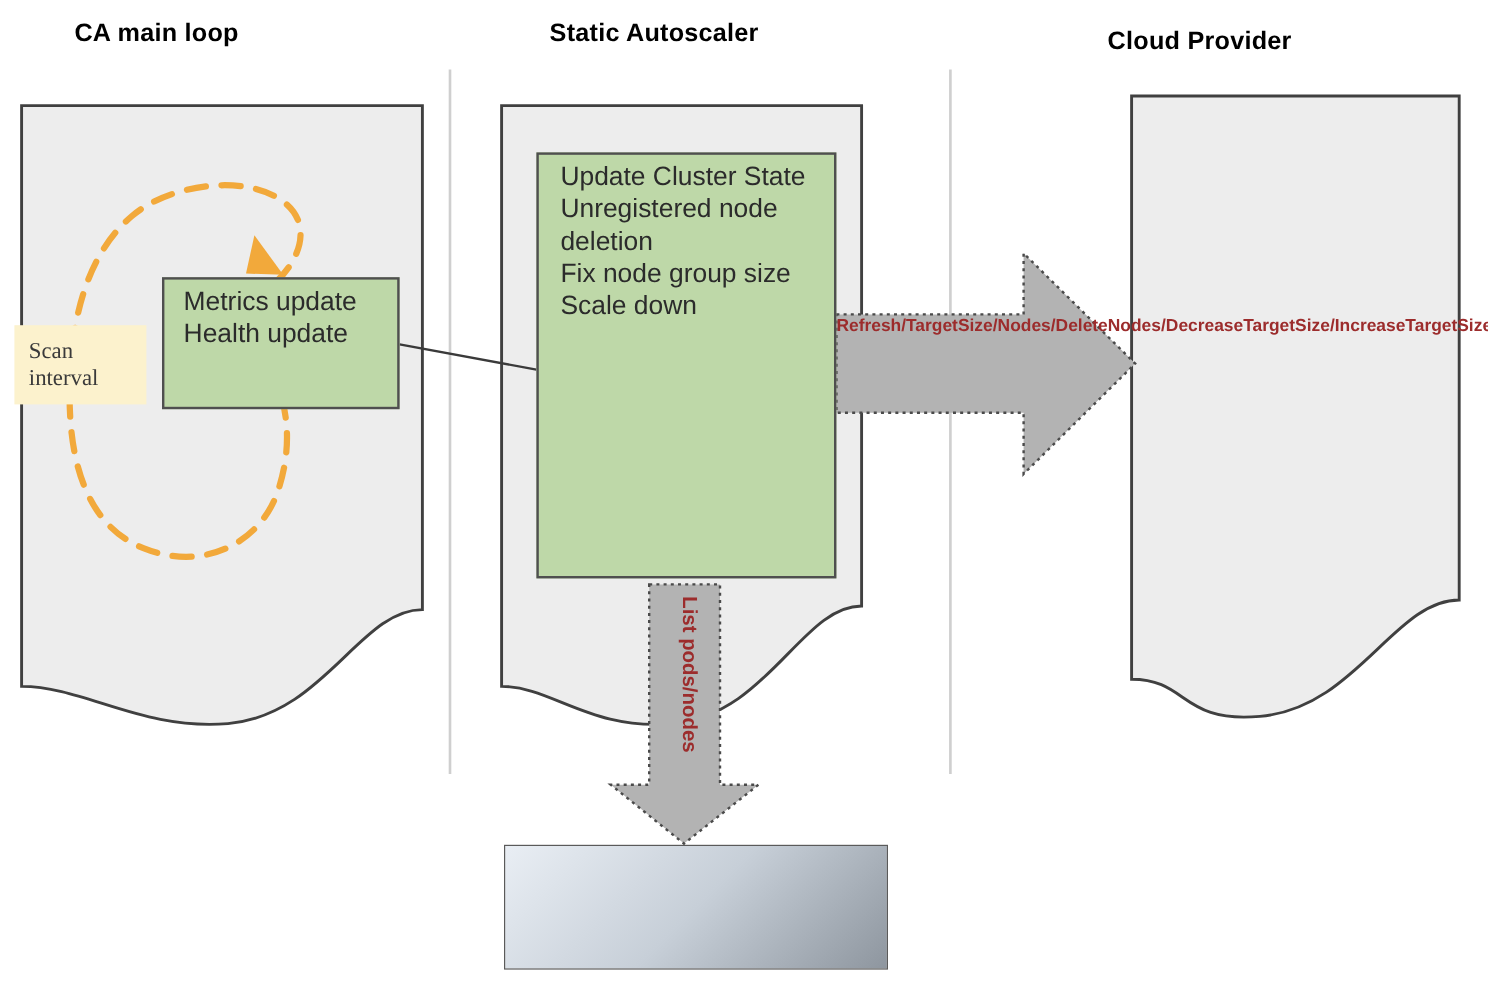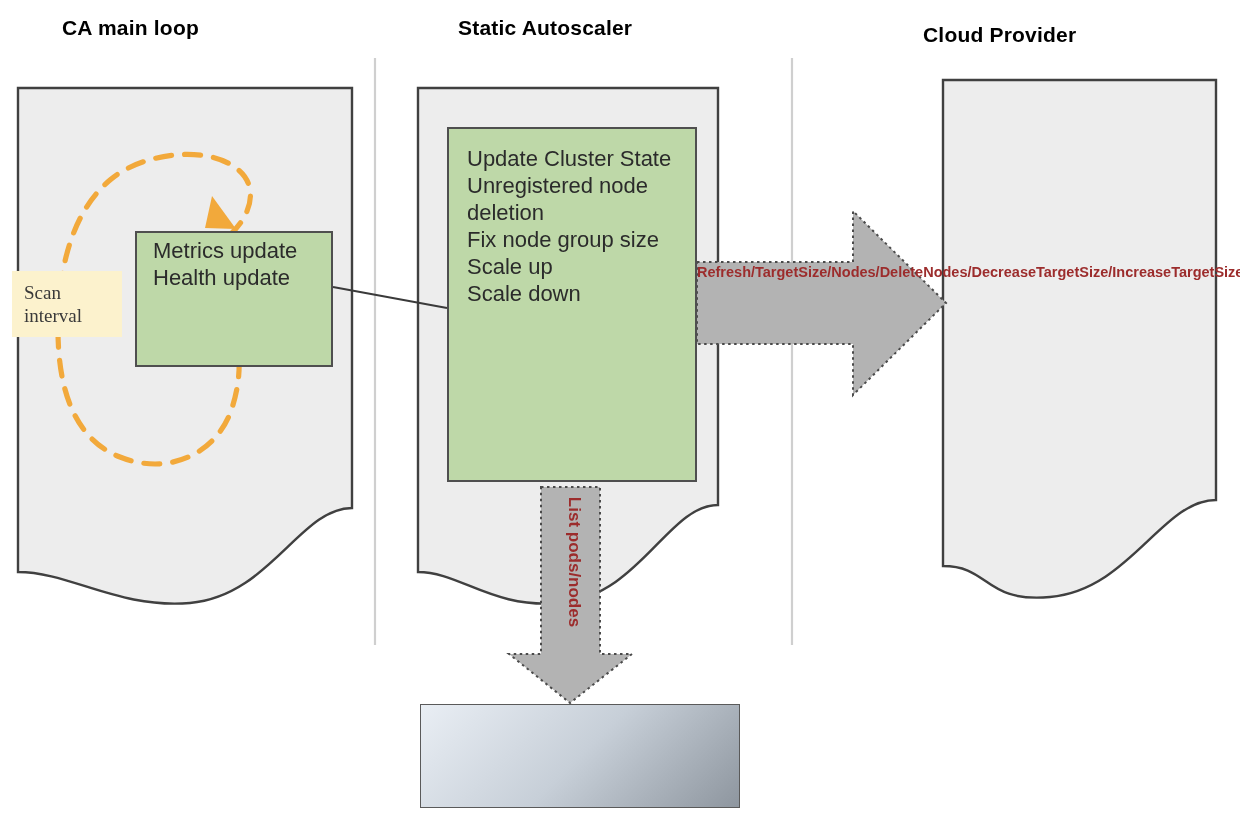--- a/index.html
+++ b/index.html
@@ -44,29 +44,29 @@
     box-sizing: border-box;
     color: #2B2B2B;
     font-size: 22px;
     line-height: 27px;
     padding: 8px 12px 6px 16px;
   }
   #metrics-box {
     left: 135px;
     top: 231px;
     width: 198px;
-    height: 136px;
+    height: 110px;
     padding-top: 4px;
   }
   #static-ops-box {
     left: 447px;
     top: 127px;
     width: 250px;
     height: 355px;
-    padding-top: 16px;
+    padding-top: 4px;
     padding-left: 18px;
   }
   .greenbox .line { display: block; }
 
   #scan-box {
     position: absolute;
     left: 12px;
     top: 271px;
     width: 110px;
     height: 66px;
@@ -177,21 +177,20 @@
   <div class="greenbox" id="metrics-box">
     <span class="line">Metrics update</span>
     <span class="line">Health update</span>
   </div>
 
   <div class="greenbox" id="static-ops-box">
     <span class="line">Update Cluster State</span>
     <span class="line">Unregistered node</span>
     <span class="line">deletion</span>
     <span class="line">Fix node group size</span>
-    <span class="line">Scale up</span>
     <span class="line">Scale down</span>
   </div>
 
   <div class="arrow-text" id="cloud-arrow-text">Refresh/TargetSize/Nodes/DeleteNodes/DecreaseTargetSize/IncreaseTargetSize….</div>
 
   <div class="arrow-text" id="list-arrow-text">List pods/nodes</div>
 
   <div id="kube-box">
     <div class="outer"></div>
   </div>

